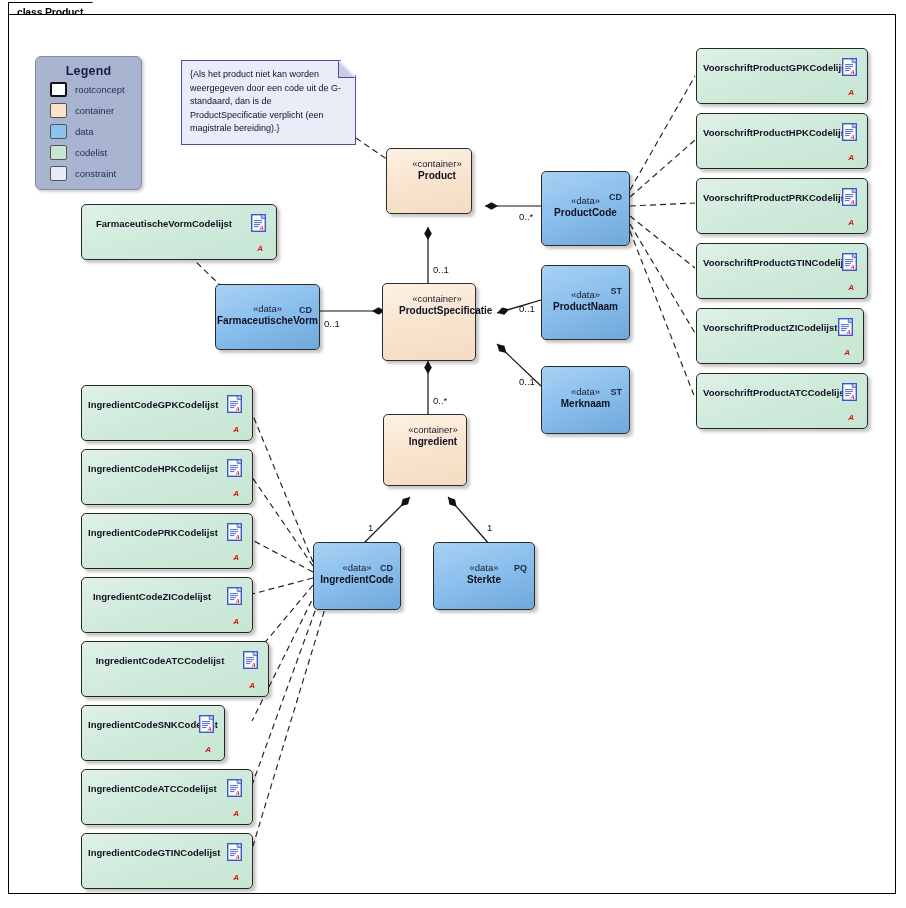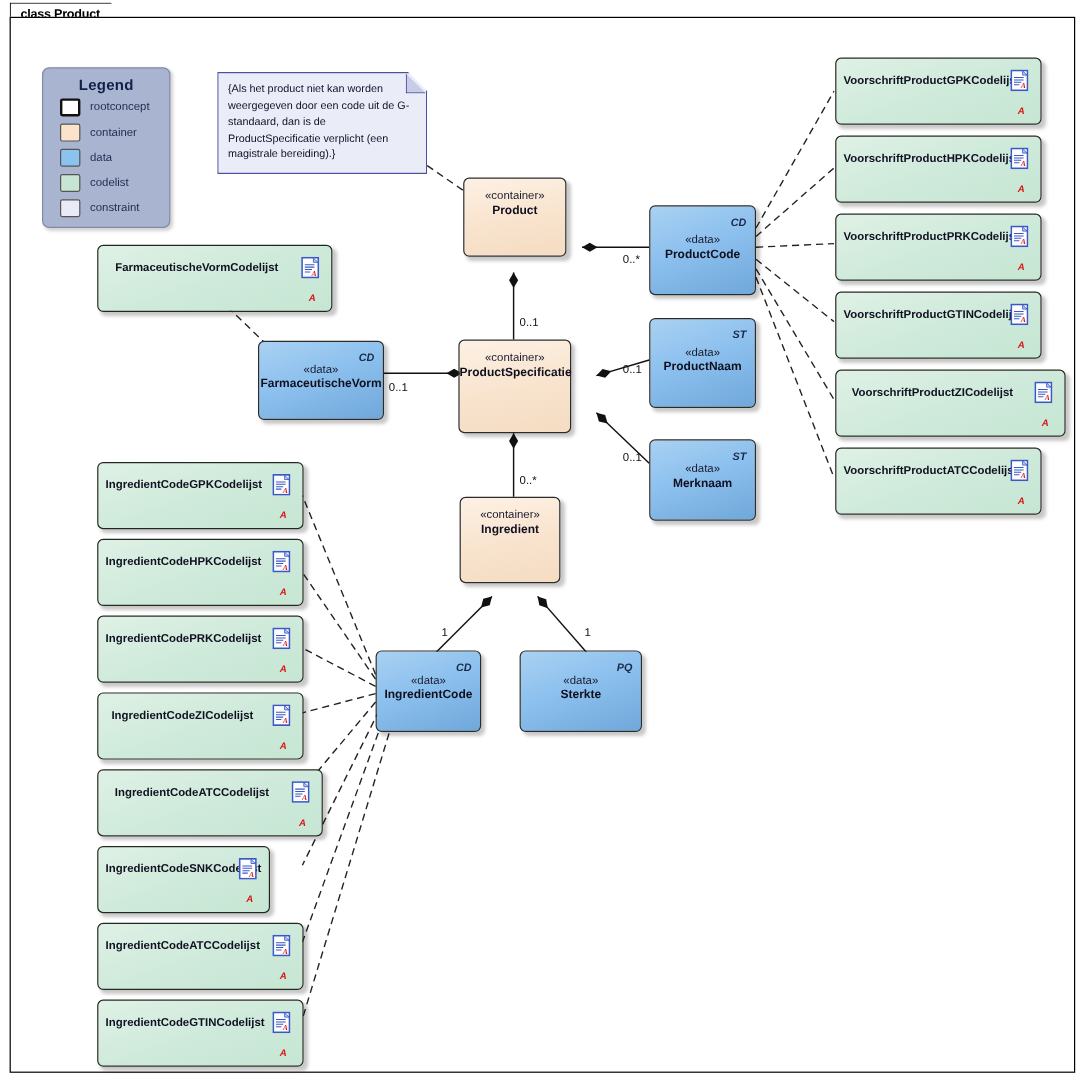--- a/index.html
+++ b/index.html
@@ -13,24 +13,24 @@
        font-size:10.5px;font-weight:bold;color:#000;letter-spacing:-0.2px;
        clip-path:polygon(0 0, calc(100% - 14px) 0, 100% 100%, 0 100%);}
 
   svg.links{position:absolute;left:0;top:0;width:906px;height:908px;pointer-events:none;}
 
   
   .node{position:absolute;box-sizing:border-box;border:1.3px solid #2b2b2b;border-radius:5px;
         box-shadow:3px 3px 3px rgba(0,0,0,0.22);}
   .node .stereo{font-size:9.5px;color:#1a1a2e;text-align:center;line-height:12px;}
   .node .nm{font-size:10px;font-weight:bold;color:#101020;text-align:center;line-height:12px;}
-  .node .corner{position:absolute;right:7px;top:8px;font-size:9px;font-style:italic;color:#1b2a4a;font-weight:bold;}
+  .node .corner{position:absolute;right:7px;top:20px;font-size:9px;color:#1b2a4a;font-weight:bold;}
 
   .container-node{background:linear-gradient(170deg,#fdf1e4 0%,#f8e3cd 55%,#f5dcc2 100%);}
-  .container-node .body{position:absolute;left:0;right:0;top:9px;}
+  .container-node .body{position:absolute;left:16px;right:0;top:9px;}
   .data-node{background:linear-gradient(160deg,#a9d1f2 0%,#8cc0ee 45%,#6fa8da 100%);}
   .data-node .body{position:absolute;left:0;right:0;top:50%;transform:translateY(-60%);}
 
   
   .codelist{position:absolute;box-sizing:border-box;height:56px;border:1.3px solid #23281f;border-radius:5px;
             background:linear-gradient(160deg,#dff1e6 0%,#cfeadb 50%,#c6e6d3 100%);
             box-shadow:3px 3px 3px rgba(0,0,0,0.22);}
   .codelist .cl-name{position:absolute;left:6px;right:36px;top:13px;text-align:center;
             font-size:9.5px;font-weight:bold;color:#101020;line-height:12px;}
   .docicon{position:absolute;right:10px;top:9px;width:15px;height:18px;}
@@ -278,21 +278,21 @@
             <g stroke="#3a58c8" stroke-width="0.9">
               <line x1="3" y1="6.6" x2="11" y2="6.6"></line>
               <line x1="3" y1="8.6" x2="11" y2="8.6"></line>
               <line x1="3" y1="10.6" x2="9" y2="10.6"></line>
               <line x1="3" y1="12.6" x2="7.5" y2="12.6"></line>
             </g>
             <text x="8.6" y="15.6" font-size="6.4" font-weight="bold" font-style="italic" fill="#d81818" font-family="Liberation Serif, serif">A</text>
           </svg></span>
         <div class="cl-a">A</div>
       </div>
-      <div class="codelist" style="left: 696px; top: 308px; width: 192px;">
+      <div class="codelist" style="left: 696px; top: 308px; width: 168px;">
         <div class="cl-name">VoorschriftProductZICodelijst</div>
         <span class="docicon"><svg viewBox="0 0 15 18" width="15" height="18">
             <rect x="0.7" y="0.7" width="13.6" height="16.6" fill="#fdfdff" stroke="#3a58c8" stroke-width="1.4"></rect>
             <path d="M10.2 1.2 L13.9 4.6 L10.2 4.6 Z" fill="#bcd0f5" stroke="#3a58c8" stroke-width="0.7"></path>
             <g stroke="#3a58c8" stroke-width="0.9">
               <line x1="3" y1="6.6" x2="11" y2="6.6"></line>
               <line x1="3" y1="8.6" x2="11" y2="8.6"></line>
               <line x1="3" y1="10.6" x2="9" y2="10.6"></line>
               <line x1="3" y1="12.6" x2="7.5" y2="12.6"></line>
             </g>

